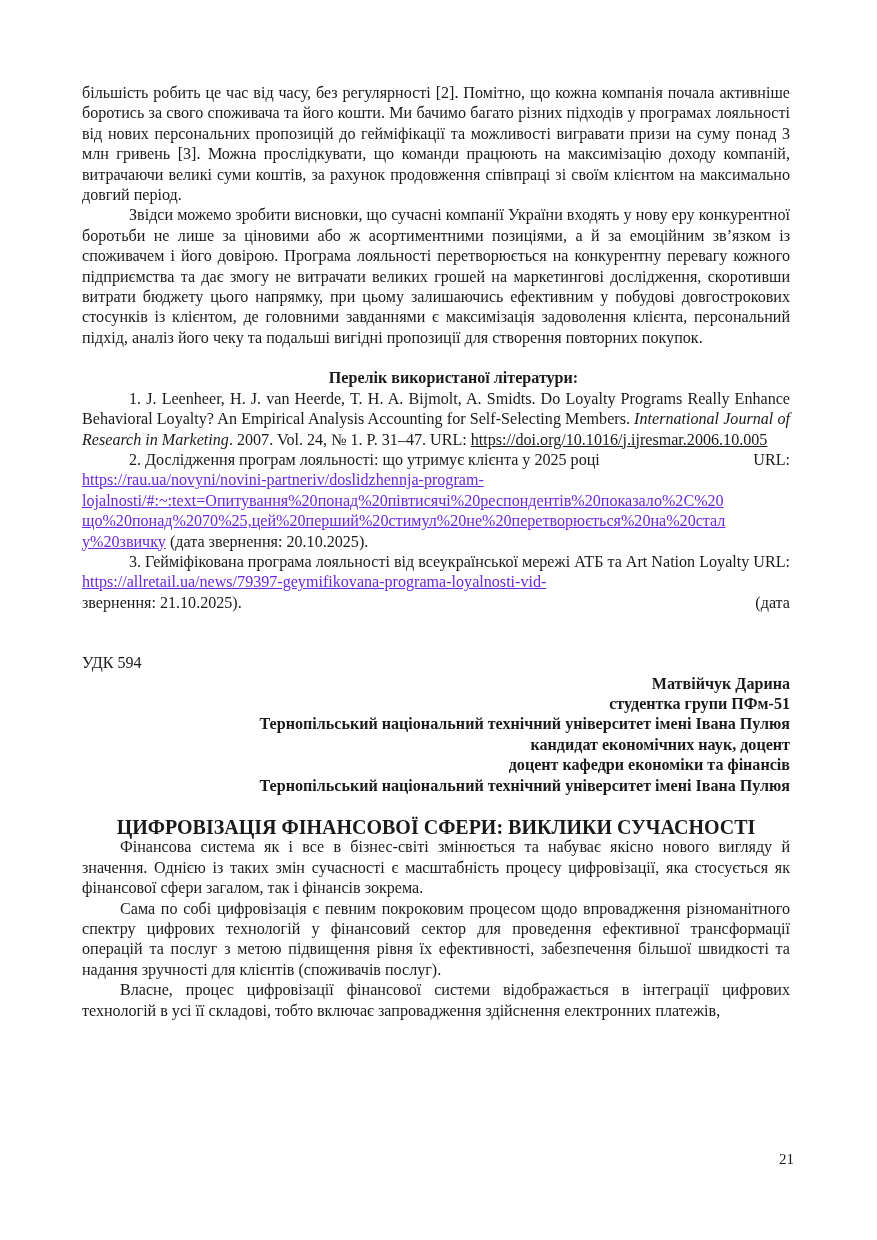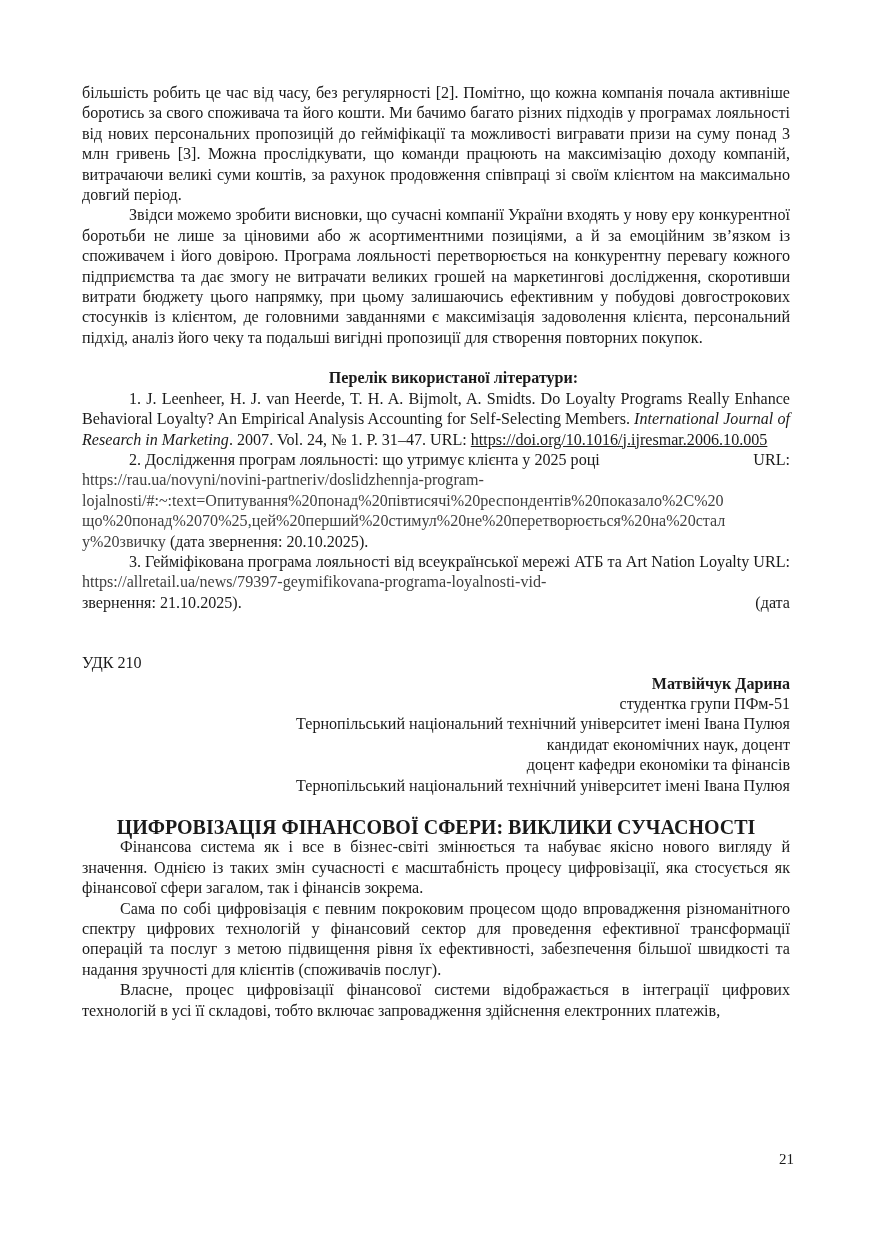--- a/index.html
+++ b/index.html
@@ -7,26 +7,26 @@
     width: 877px; height: 1240px; position: relative; overflow: hidden;
     font-family: "Liberation Serif", serif; color: #1a1a1a;
   }
   .page {
     position: absolute; left: 82px; top: 83px; width: 708px;
     font-size: 16.1px; line-height: 20.4px;
   }
   p { margin: 0; text-align: justify; }
   .indent { text-indent: 47px; }
   .first-indent { text-indent: 38px; }
-  .right { text-align: right; }
+  .right { text-align: right; font-weight: bold; }
   .bold { font-weight: bold; }
   .gap-s { height: 20px; }
   .gap-m { height: 40px; }
   .gap-l { height: 21px; }
-  a.link { color: #404040; }
+  a.link { color: #6d28d9; text-decoration: underline; }
   a.doi { color: #1a1a1a; text-decoration: underline; }
   .ref-url-line { text-align: left; }
   .tab-right { float: right; }
   .title { font-weight: bold; text-align: center; font-size: 20px; }
   .page-num { position: absolute; right: 83px; top: 1151px; font-size: 15px; }
   .lit-head { text-align: center; font-weight: bold; margin-left: 35px; }
 </style>
 </head>
 <body>
 
@@ -56,21 +56,21 @@
     <span>URL:</span>
     <a class="link">https://allretail.ua/news/79397-geymifikovana-programa-loyalnosti-vid-</a>
   </p>
   <p class="ref-url-line">
     <span class="tab-right">(дата</span>
   </p>
   <p class="ref-url-line">звернення: 21.10.2025).</p>
 
   <div class="gap-m"></div>
 
-  <p class="ref-url-line">УДК 210</p>
+  <p class="ref-url-line">УДК 594</p>
   <p class="right bold">Матвійчук Дарина</p>
   <p class="right">студентка групи ПФм-51</p>
   <p class="right">Тернопільський національний технічний університет імені Івана Пулюя</p>
   <p class="right">кандидат економічних наук, доцент</p>
   <p class="right">доцент кафедри економіки та фінансів</p>
   <p class="right">Тернопільський національний технічний університет імені Івана Пулюя</p>
 
   <div class="gap-l"></div>
 
   <p class="title">ЦИФРОВІЗАЦІЯ ФІНАНСОВОЇ СФЕРИ: ВИКЛИКИ СУЧАСНОСТІ</p>

